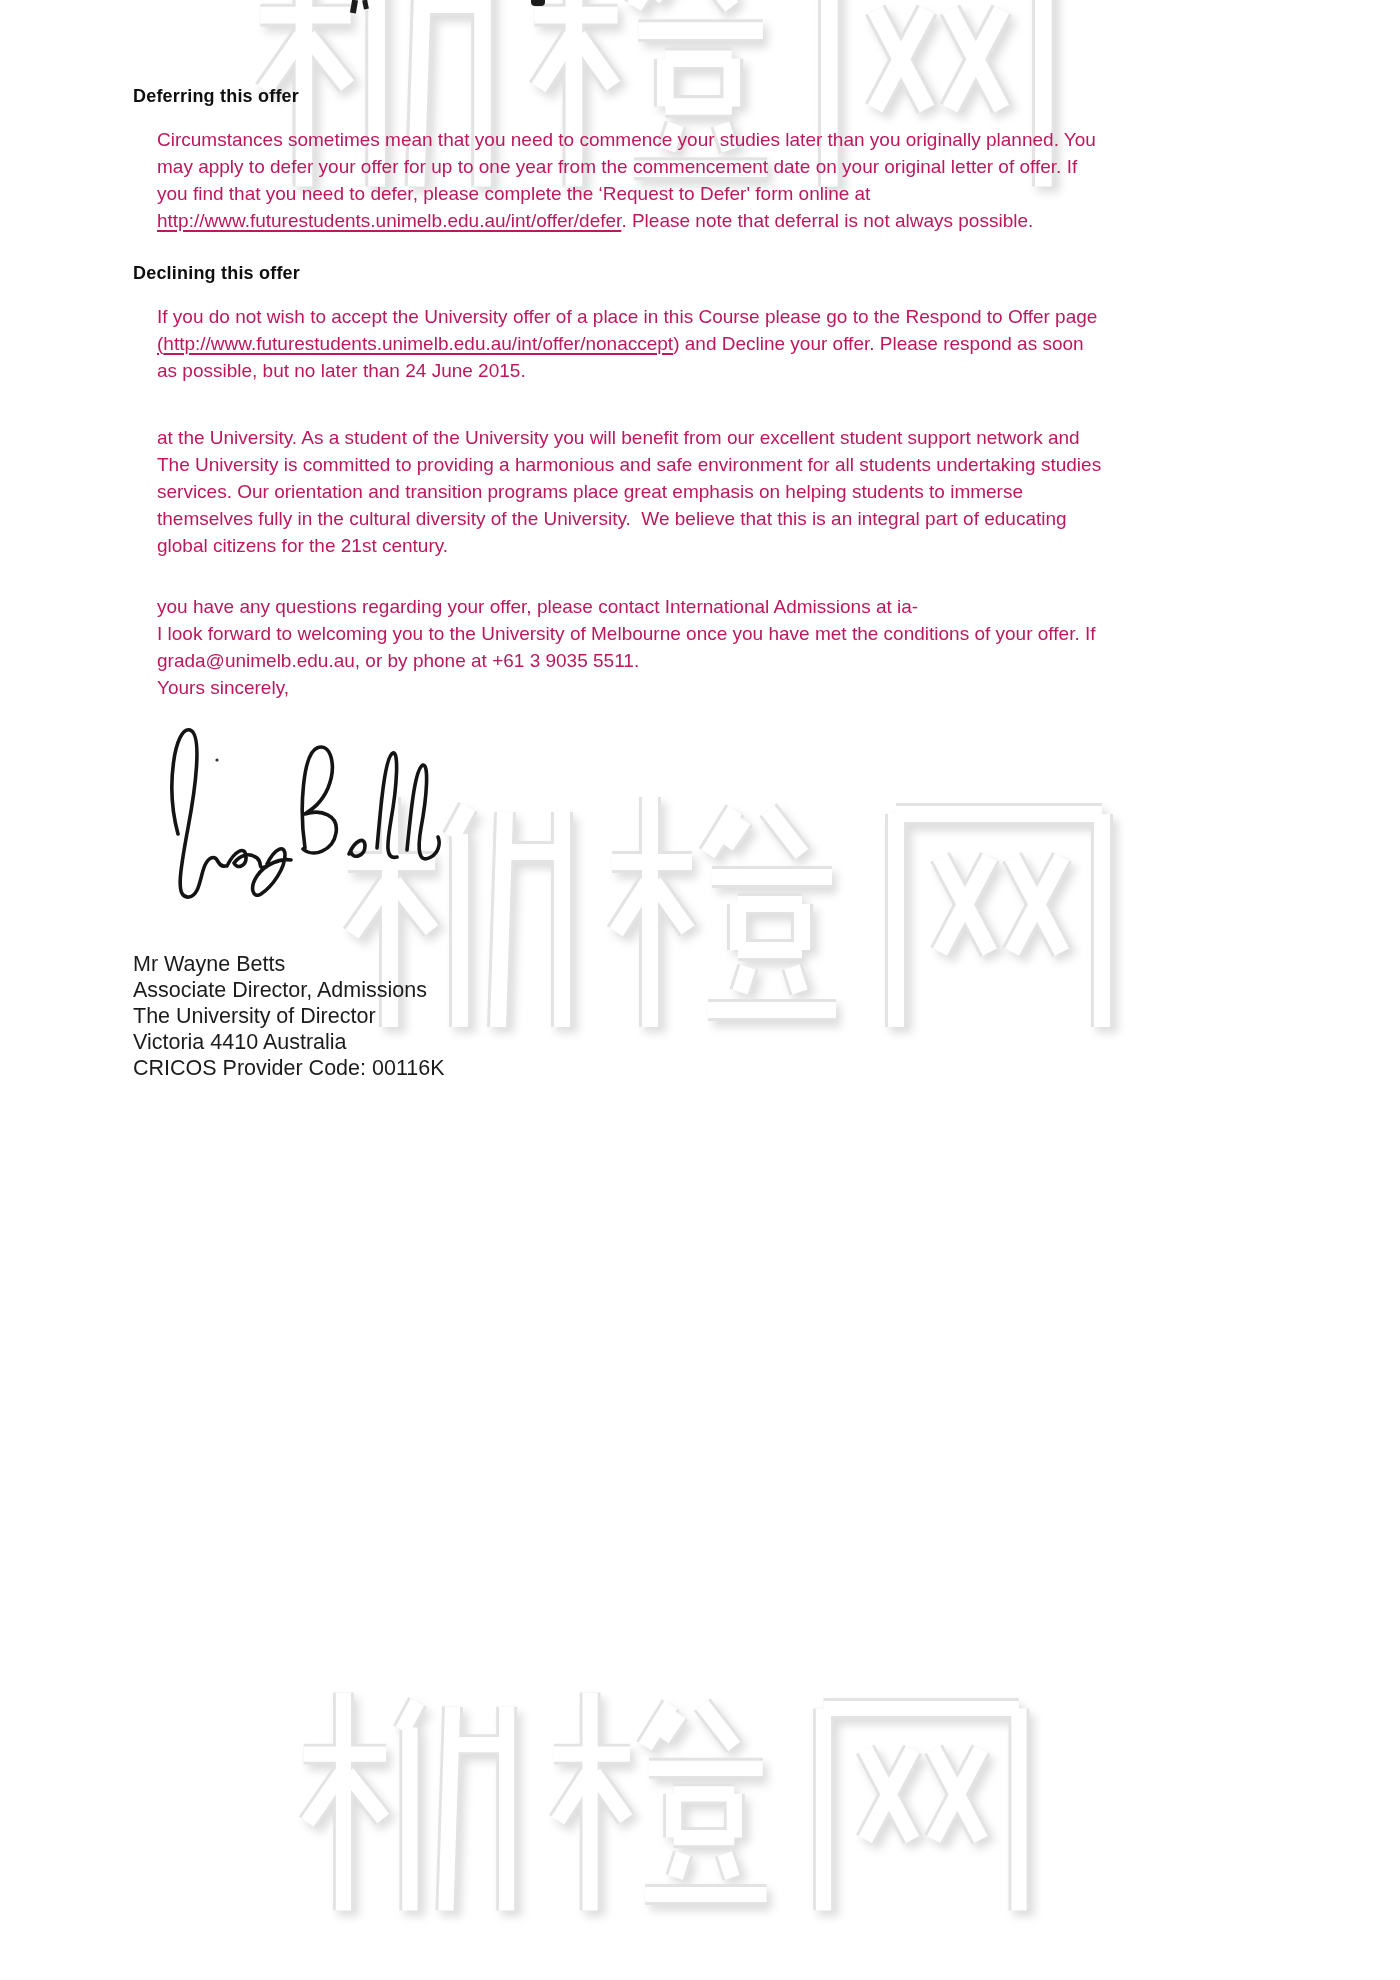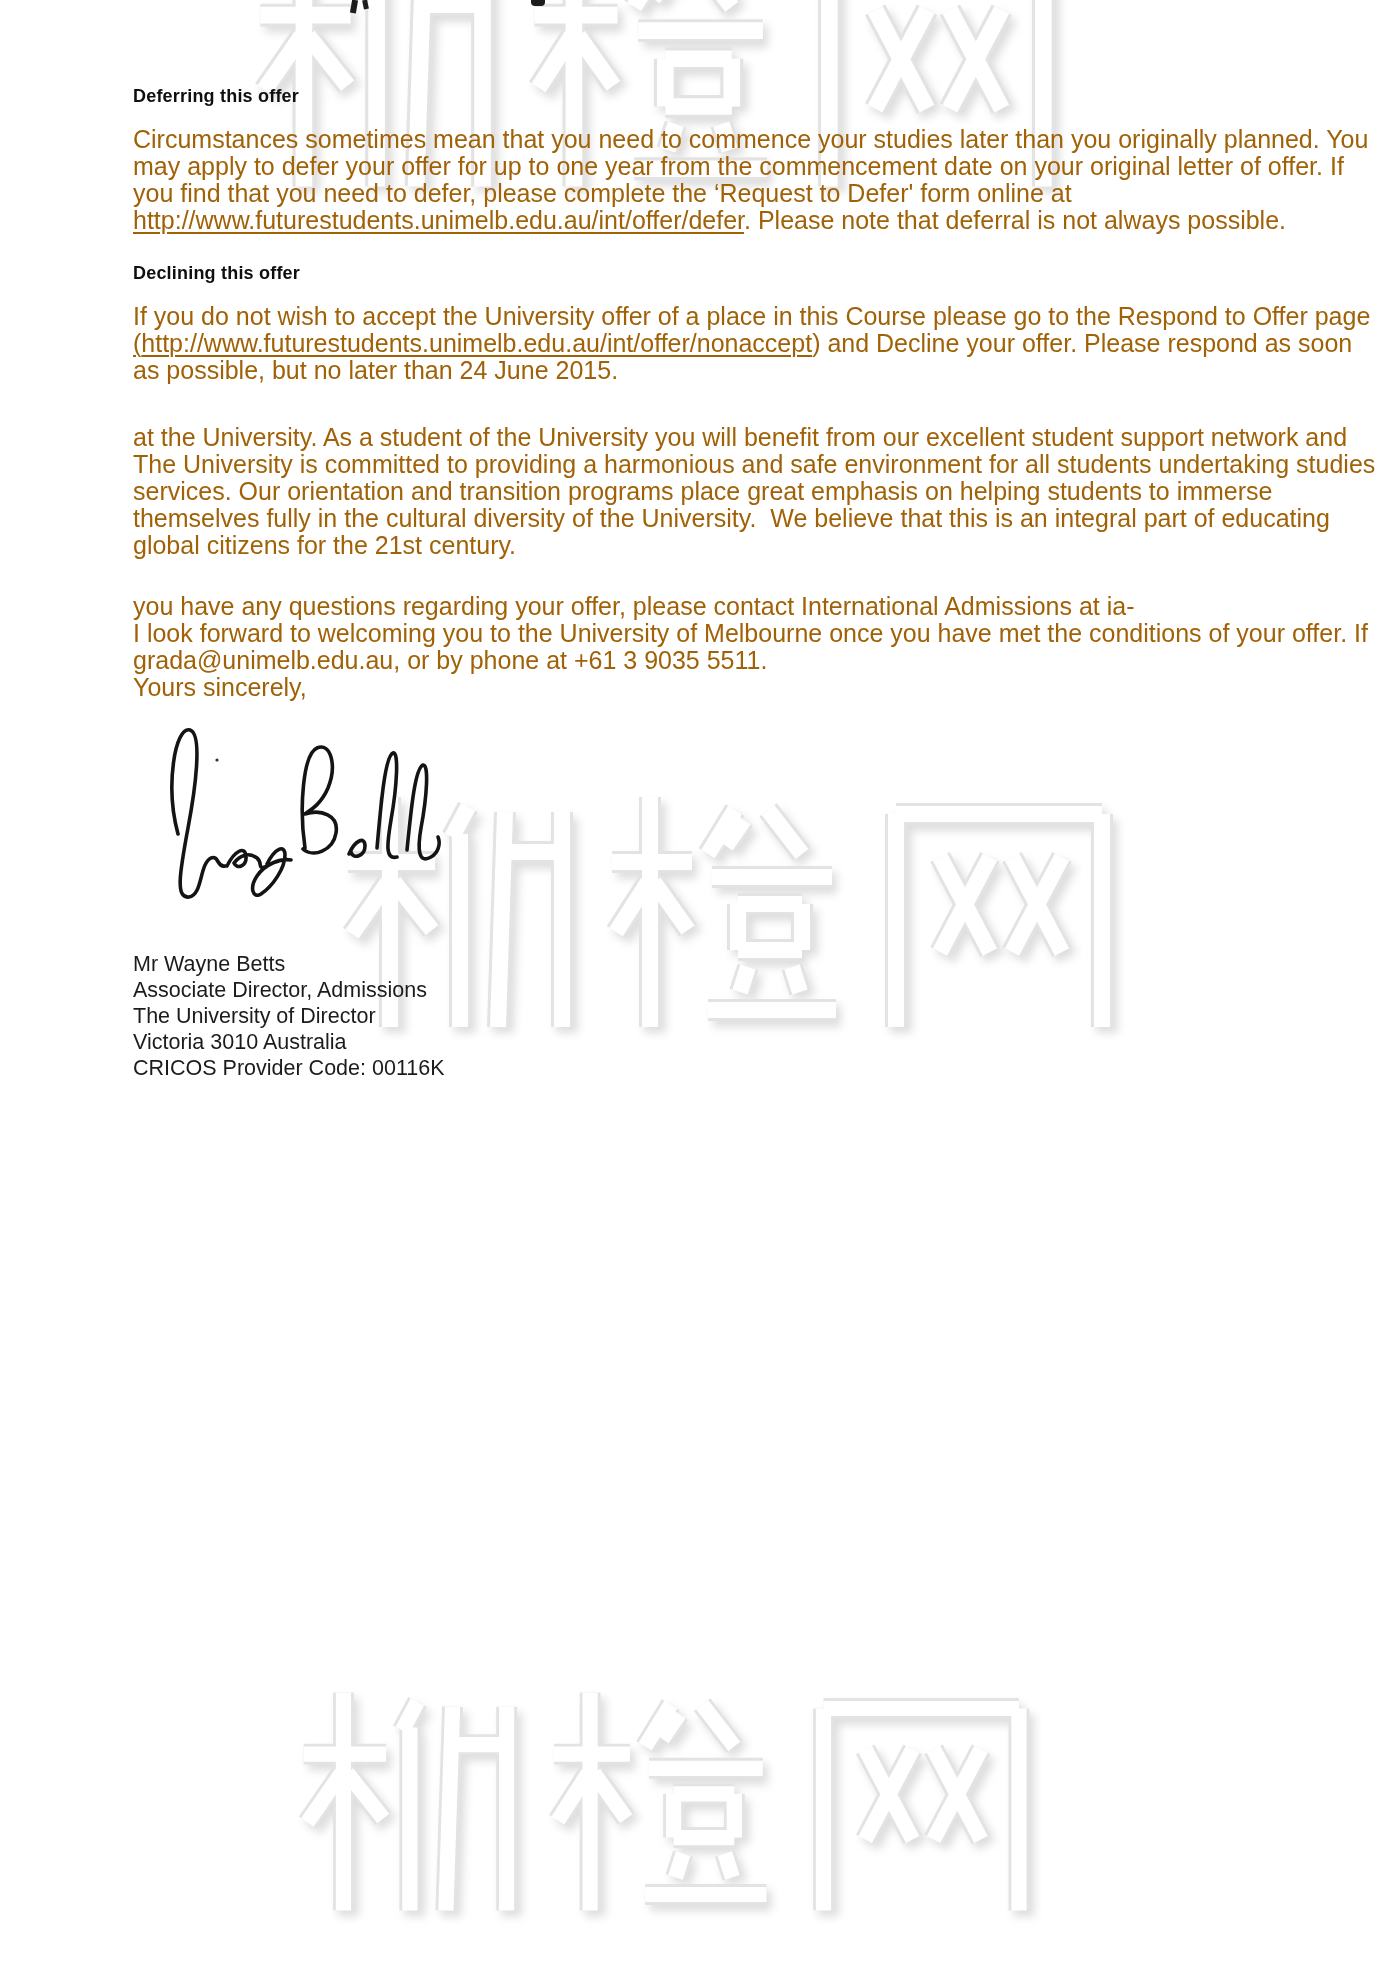--- a/index.html
+++ b/index.html
@@ -2,21 +2,21 @@
 <html><head>
 <meta charset="utf-8">
 <style>
   html,body{margin:0;padding:0;background:#ffffff;}
   .page{
     position:relative;width:1400px;height:1980px;background:#ffffff;overflow:hidden;
     font-family:"Liberation Sans","DejaVu Sans",sans-serif;color:#1e1e1e;
   }
   .sec{position:absolute;left:133px;}
   .heading{font-weight:bold;font-size:18px;color:#0f0f0f;letter-spacing:.2px;}
-  .line{white-space:pre;font-size:25px;line-height:27px;color:#a16207;}
+  .line{white-space:pre;font-size:19px;line-height:27px;color:#be185d;margin-left:24px;}
   .sign-line{white-space:pre;font-size:21.5px;line-height:26px;color:#1c1c1c;}
   .u{text-decoration:underline;text-decoration-thickness:2px;text-underline-offset:3px;}
   
   .wm{position:absolute;pointer-events:none;filter:drop-shadow(5px 6px 4px rgba(0,0,0,0.13));}
   .defs{position:absolute;width:0;height:0;overflow:hidden;}
   
   .sig{position:absolute;left:145px;top:716px;}
   
   .artifact{position:absolute;background:#1c1c1c;}
 </style>
@@ -137,17 +137,17 @@
       <path d="M232,132 C236,88 240,40 248,37 C254,35 252,70 246,104 C242,128 240,144 252,141"></path>
       <path d="M262,134 C266,94 270,52 278,49 C284,48 282,80 276,112 C272,135 274,148 286,141 C293,137 296,128 293,121"></path>
     </g>
     <circle cx="72" cy="44" r="1.6" fill="#333"></circle>
   </svg>
 
   <div class="sec" style="top:903px;margin-top:48px;">
     <div class="sign-line">Mr Wayne Betts</div>
     <div class="sign-line">Associate Director, Admissions</div>
     <div class="sign-line">The University of Director</div>
-    <div class="sign-line">Victoria 3010 Australia</div>
+    <div class="sign-line">Victoria 4410 Australia</div>
     <div class="sign-line">CRICOS Provider Code: 00116K</div>
   </div>
 
 </div>
 
 </body></html>

